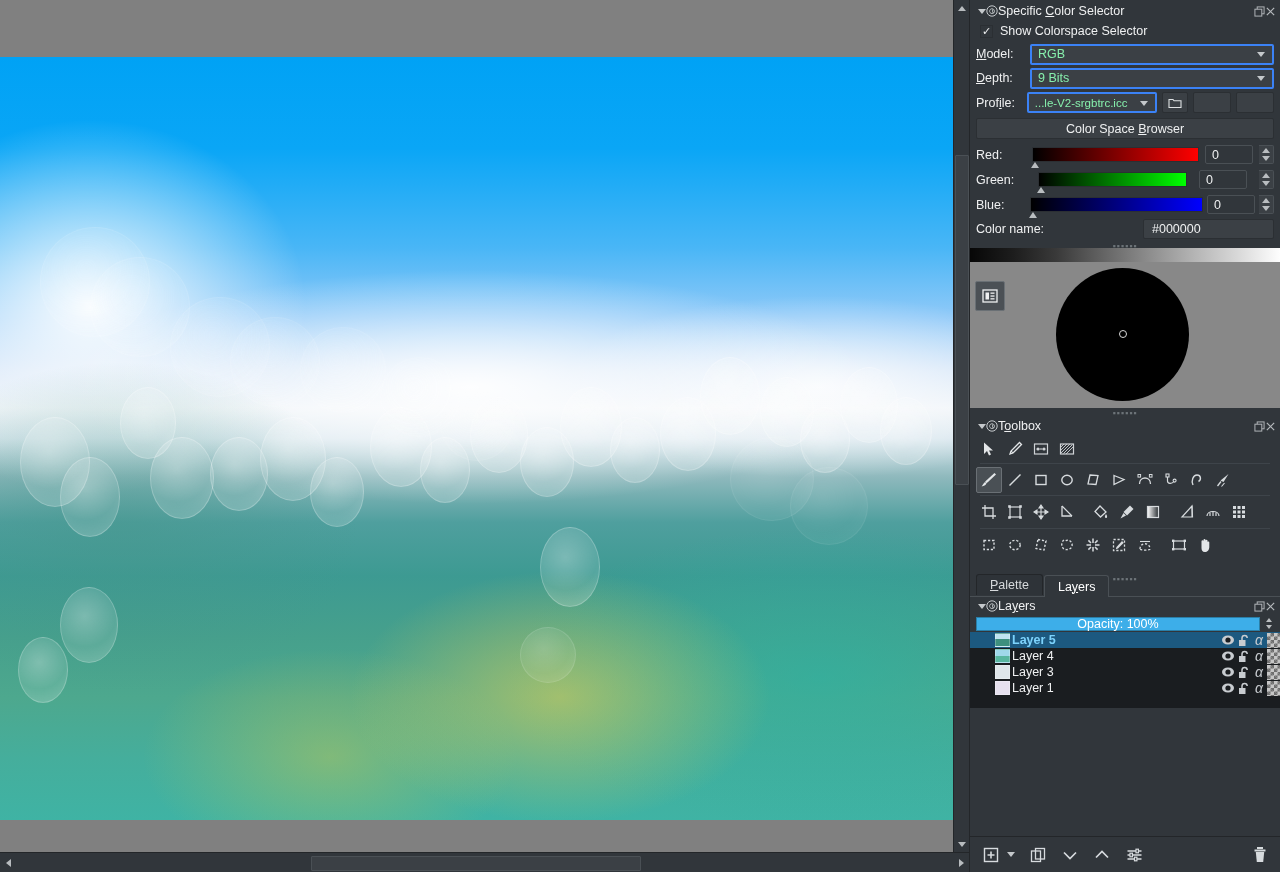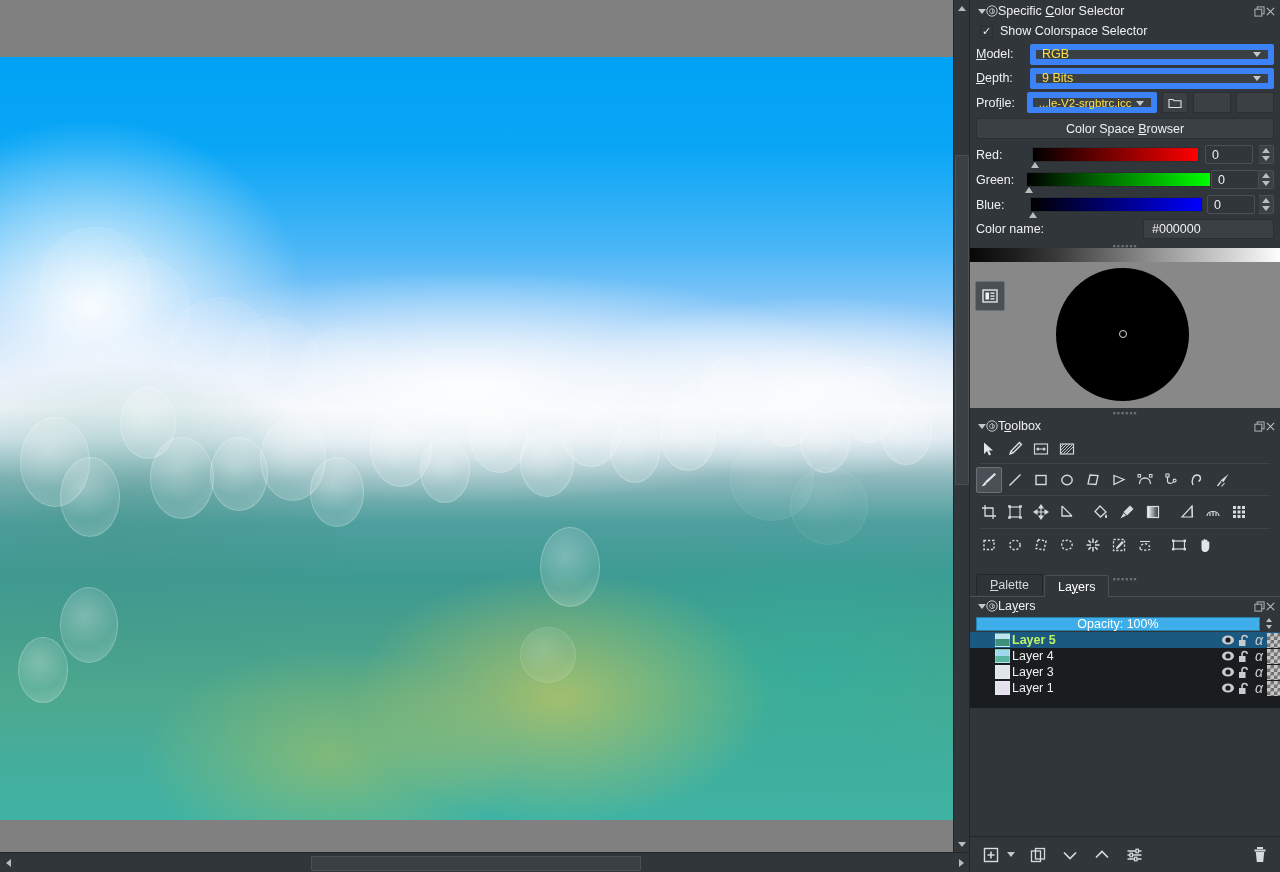--- a/index.html
+++ b/index.html
@@ -108,23 +108,23 @@
   }
   .pin-ico { width: 11px; height: 11px; opacity: .85; }
   .close-ico { width: 11px; height: 11px; opacity: .9; cursor: pointer; }
   .at-ico { width: 12px; height: 12px; }
   .u { text-decoration: underline; }
 
   .row { display: flex; align-items: center; padding: 0 6px; gap: 6px; }
   .lbl { font-size: 12.5px; color: #eff0f1; white-space: nowrap; }
 
   .combo {
-    flex: 1; height: 21px; background: #3b4045; border: 6px solid #3b82f6;
+    flex: 1; height: 21px; background: #3b4045; border: 2px solid #3b82f6;
     border-radius: 2px; display: flex; align-items: center; padding: 0 6px;
-    font-size: 12.5px; color: #fde047; position: relative; cursor: pointer;
+    font-size: 12.5px; color: #86efac; position: relative; cursor: pointer;
   }
   .combo .arrow {
     position: absolute; right: 7px; top: 50%; margin-top: -2px;
     width: 0; height: 0;
     border-left: 4.5px solid transparent; border-right: 4.5px solid transparent;
     border-top: 5px solid #c4c8cb;
   }
   .btn {
     background: #3b4045; border: 1px solid #2b2f33; border-radius: 2px;
     height: 21px; display: flex; align-items: center; justify-content: center;
@@ -196,21 +196,21 @@
     cursor: pointer; margin-right: 1px;
   }
   .tab.active { background: #31363b; color: #ffffff; border-color: #4a5055; position: relative; top: 1px; height: 22px; }
 
   
   .layer-row {
     display: flex; align-items: center; height: 16px; padding-left: 24px;
     position: relative; font-size: 12.5px; cursor: pointer;
   }
   .layer-row.selected { background: #1c5980; }
-  .layer-row.selected .layer-name { font-weight: bold; color: #bef264; }
+  .layer-row.selected .layer-name { font-weight: bold; color: #7dd3fc; }
   .layer-thumb {
     position: absolute; left: 25px; top: 1px; width: 15px; height: 14px;
     border: 1px solid rgba(255,255,255,0.25);
   }
   .layer-name { margin-left: 18px; color: #eff0f1; }
   .layer-icons {
     position: absolute; right: 0; top: 0; height: 16px;
     display: flex; align-items: center; gap: 3px;
   }
   .chk {
@@ -366,21 +366,21 @@
         <div class="slider-grad" style="background:linear-gradient(to right,#000000,#ff0000);"></div>
         <div class="slider-handle"></div>
       </div>
       <div class="spin">0</div>
       <div class="spin-btns">
         <div class="spin-up"></div>
           <div class="spin-dn"></div>
       </div>
     </div>
 
-    <div class="row" style="height:25px;gap:0;">
+    <div class="row" style="height:25px;gap:12px;">
       <span class="lbl" style="width:50px;">Green:</span>
       <div class="slider-wrap">
         <div class="slider-grad" style="background:linear-gradient(to right,#000000,#00ff00);"></div>
         <div class="slider-handle"></div>
       </div>
       <div class="spin">0</div>
       <div class="spin-btns">
         <div class="spin-up"></div>
           <div class="spin-dn"></div>
       </div>

